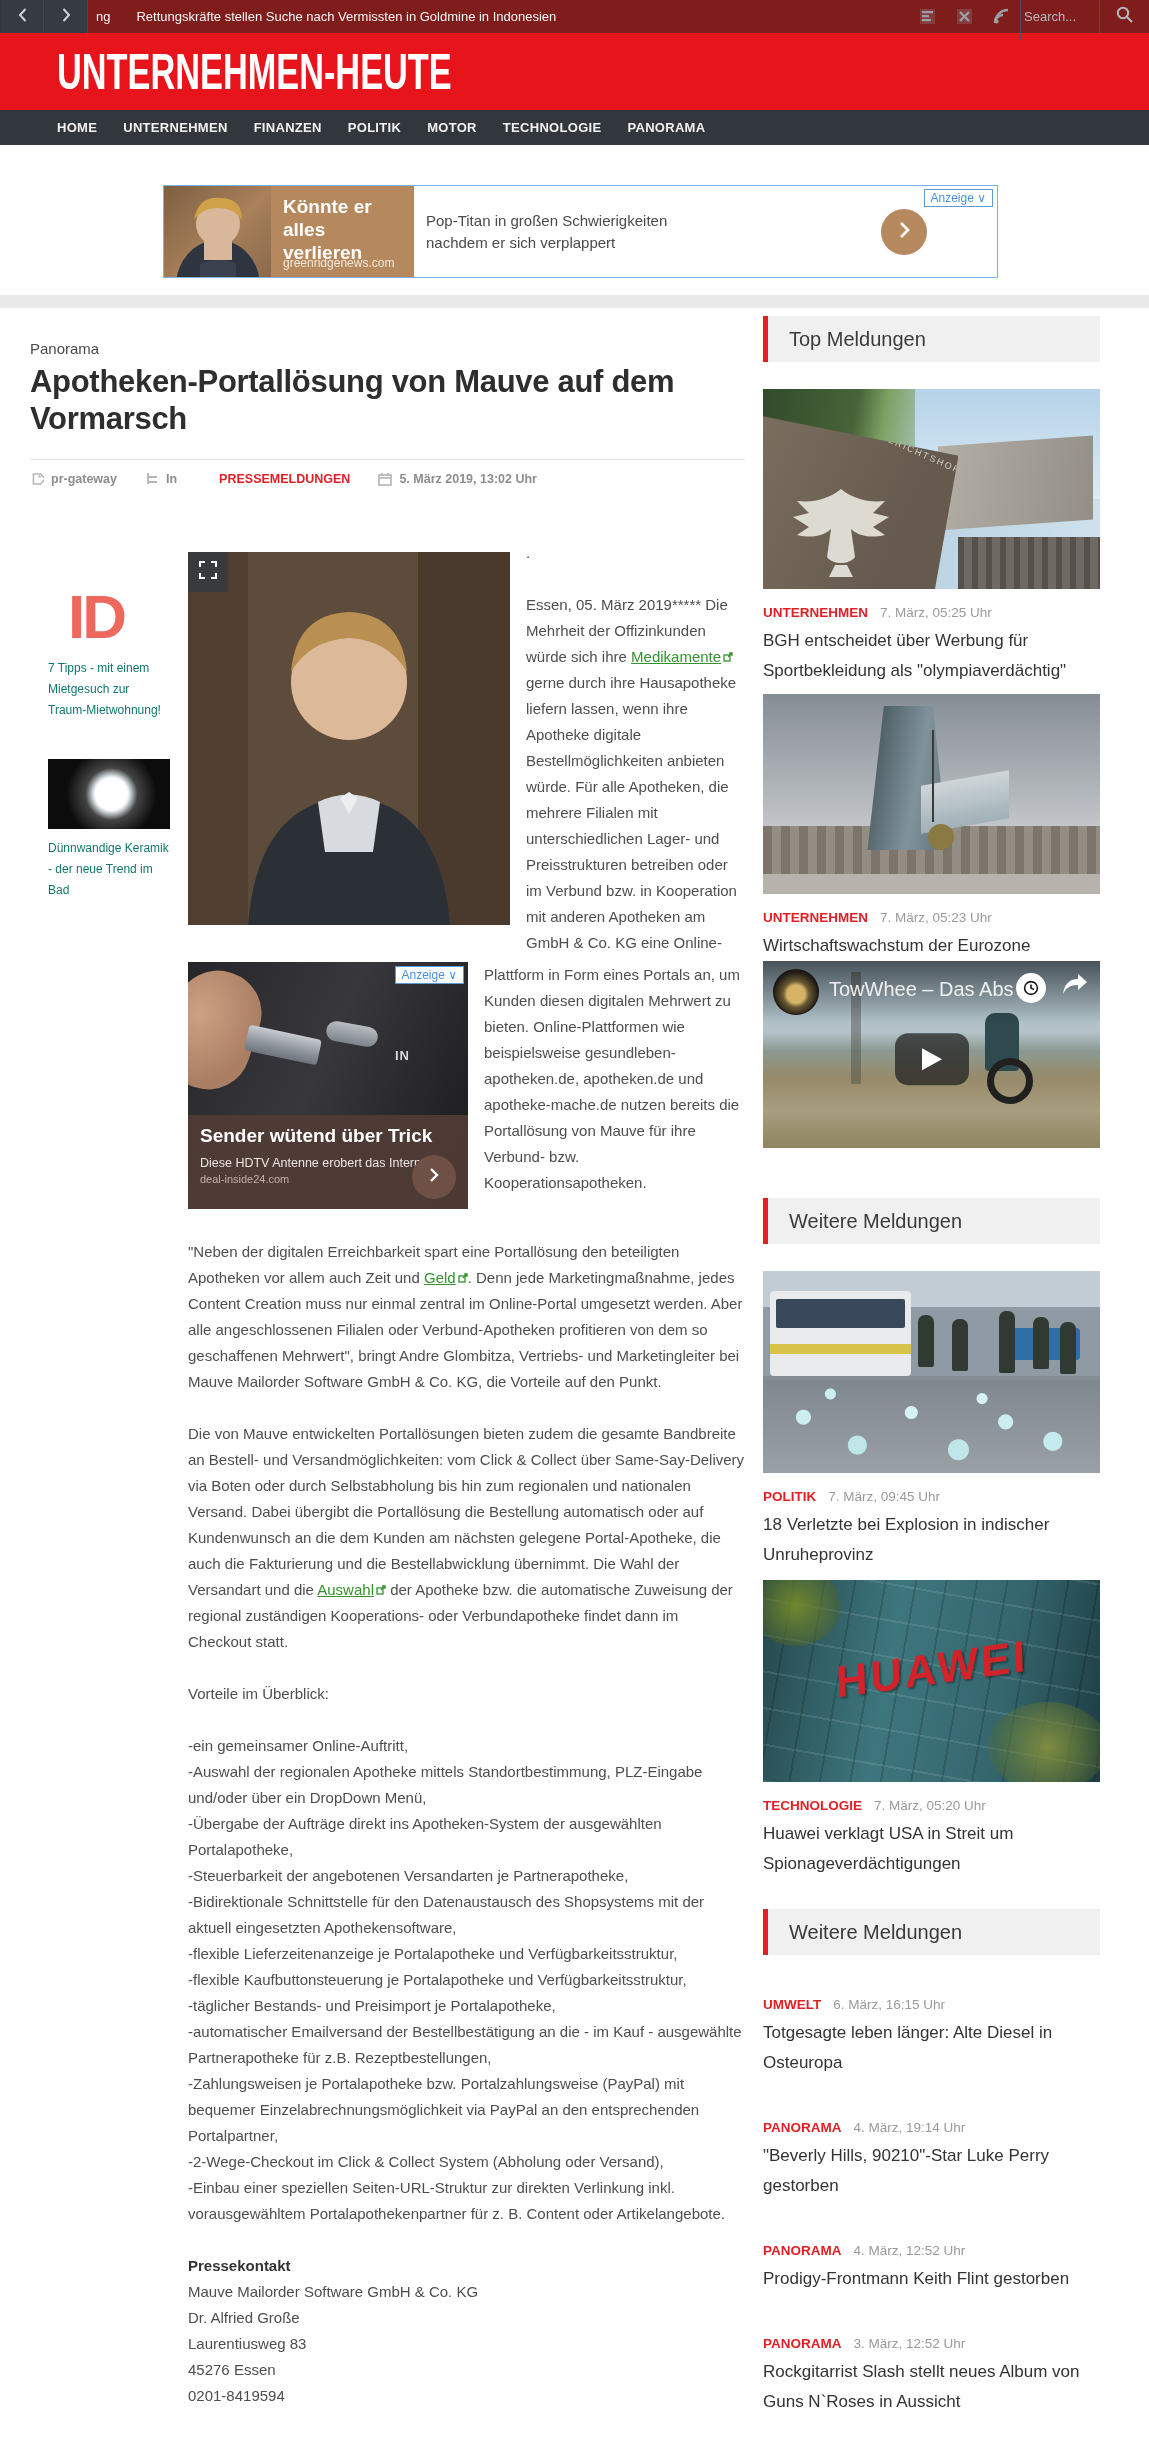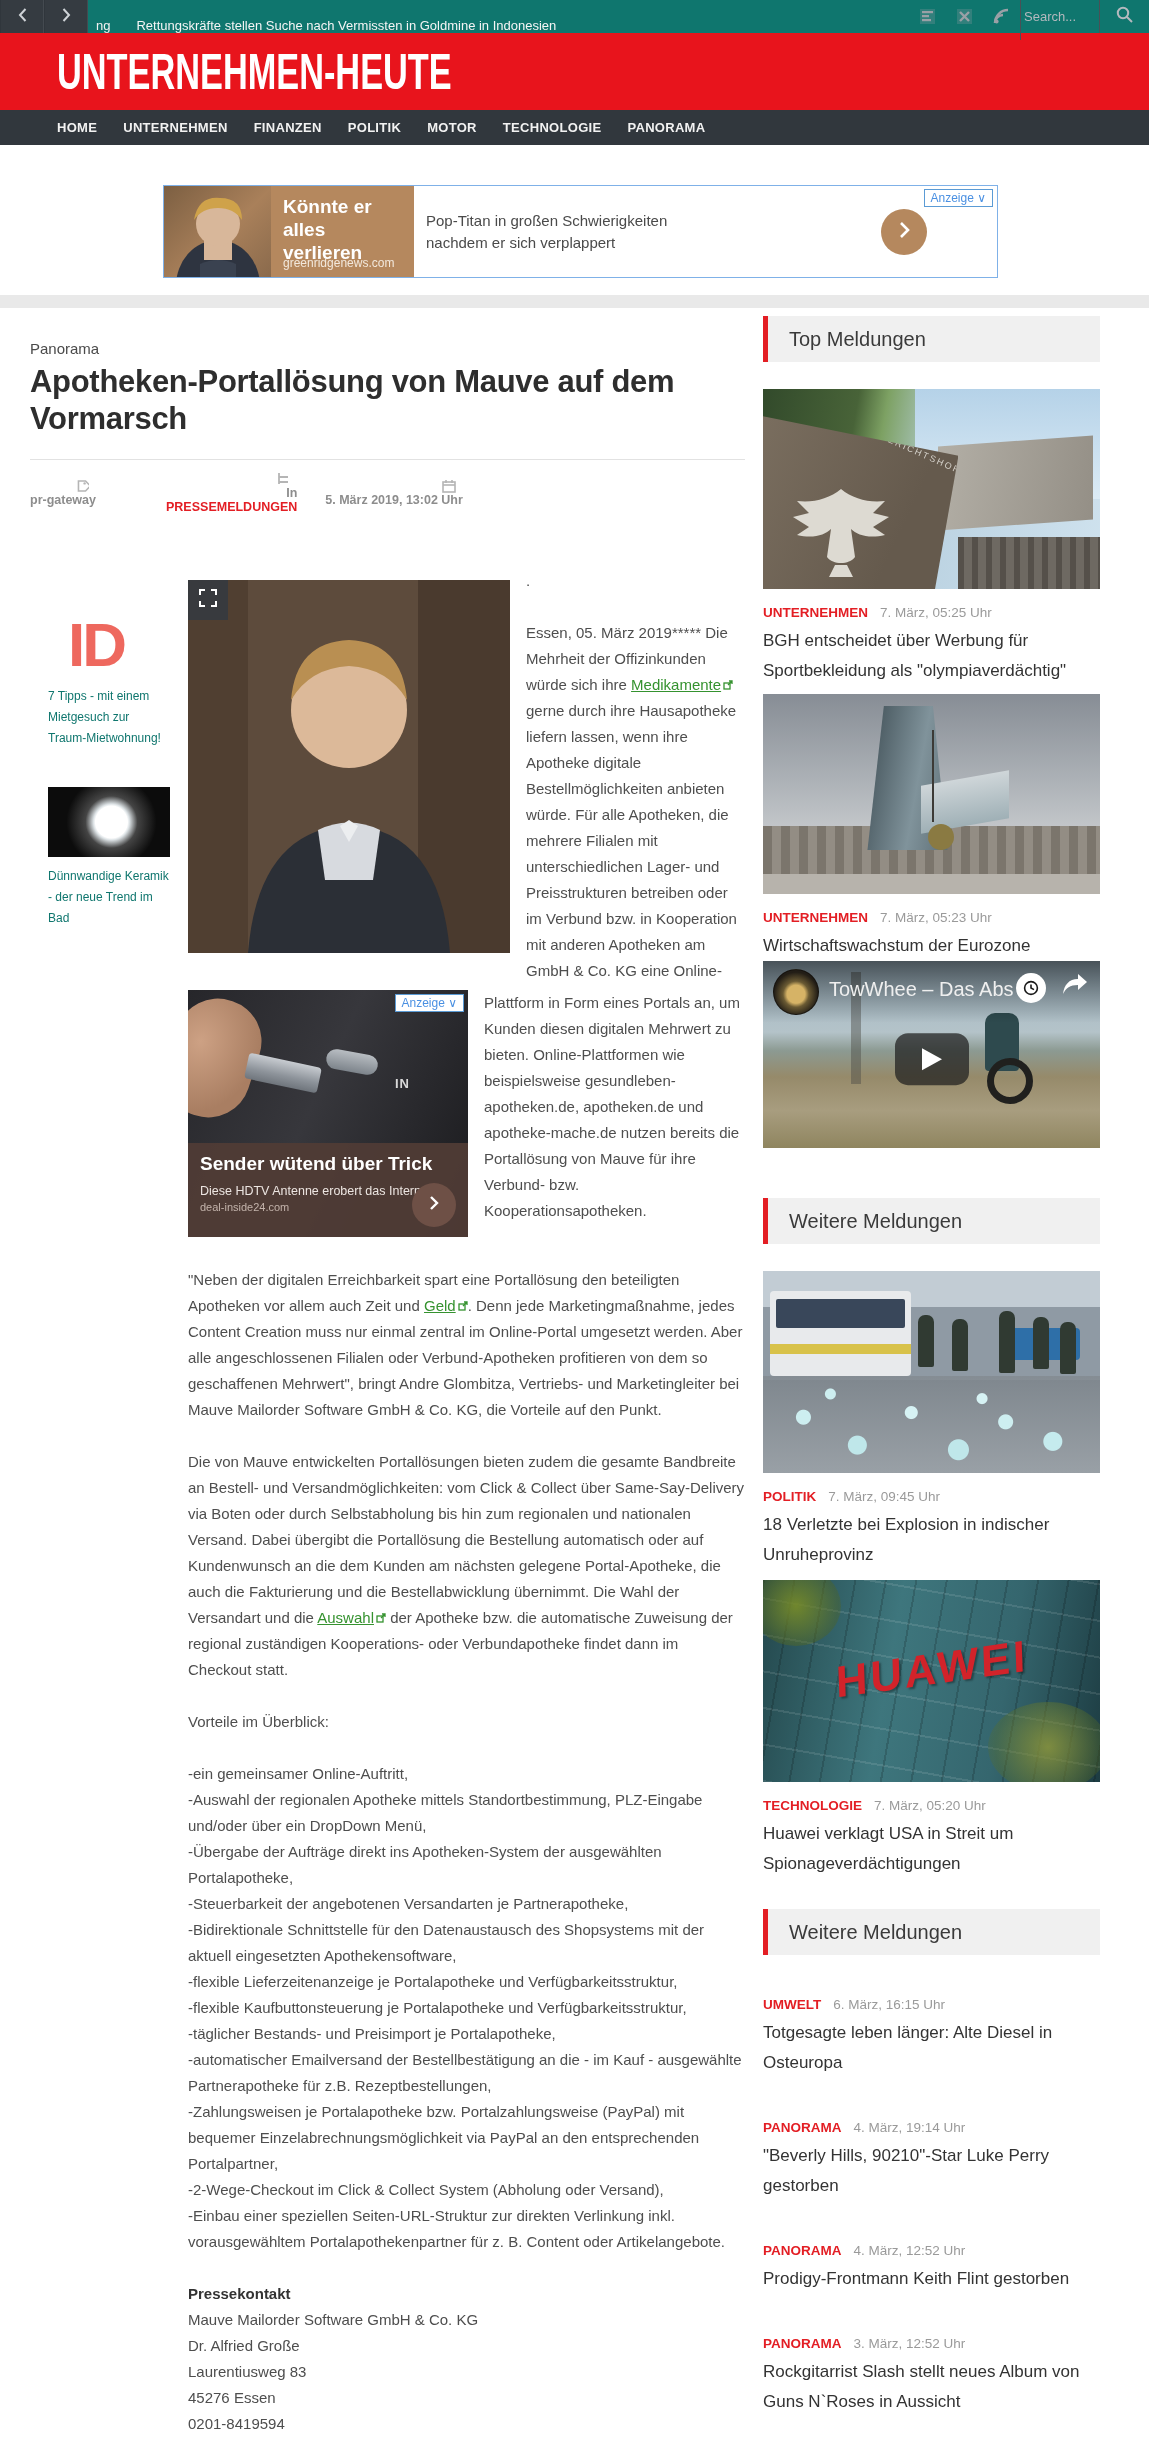--- a/index.html
+++ b/index.html
@@ -1,20 +1,20 @@
 <!DOCTYPE html>
 <html><head>
 <meta charset="utf-8">
 <style>
   * { box-sizing: border-box; margin: 0; padding: 0; }
   body { width: 1149px; font-family: "Liberation Sans", sans-serif; background: #fff; }
   .page { width: 1149px; min-height: 2461px; overflow: hidden; position: relative; }
 
   
-  .topbar { height: 33px; background: #0f766e; display: flex; align-items: flex-end; color: #fff; }
+  .topbar { height: 33px; background: #7f1d1d; display: flex; align-items: center; color: #fff; }
   .tk-btn { width: 44px; height: 33px; background: #353b41; border-right: 1px solid #444a50; border-left: 1px solid #30363c;
             display: flex; align-items: center; justify-content: center; color: #cfd3d7; cursor: pointer; }
   .ticker-prev { margin-left: 8px; font-size: 13px; color: #f0f0f0; }
   .ticker-text { margin-left: 26px; font-size: 13px; color: #f5f5f5; }
   .topbar-right { margin-left: auto; display: flex; align-items: center; height: 33px; }
   .tb-icon { color: #9aa0a6; margin: 0 10px; display: flex; align-items: center; cursor: pointer; }
   .search-box { height: 46px; border-left: 1px solid #4a5056; display: flex; align-items: center; padding: 0 3px; }
   .search-box input { background: transparent; border: none; outline: none; color: #c9ced2; font-size: 13px; width: 72px; font-family: "Liberation Sans", sans-serif; }
   .search-box input::placeholder { color: #b4b9be; }
   .mag-box { height: 33px; border-left: 1px solid #4a5056; display: flex; align-items: center; padding: 0 16px; color: #b4b9be; cursor: pointer; }
@@ -45,21 +45,21 @@
   
   .content { display: flex; padding-left: 30px; padding-right: 49px; }
   .art-main { width: 715px; flex: none; }
   aside { width: 337px; flex: none; margin-left: 18px; padding-top: 4px; }
 
   
   .art-category { margin-top: 32px; font-size: 15px; color: #4a4a4a; }
   h1.art-title { margin-top: 6px; font-size: 31px; line-height: 37px; font-weight: bold; color: #2e2e2e; letter-spacing: -.3px; }
   .divider { margin-top: 22px; border-top: 1px solid #e2e2e2; }
   .meta-row { margin-top: 12px; display: flex; align-items: center; font-size: 12.5px; font-weight: bold; color: #8d8d8d; }
-  .meta-item { display: flex; align-items: flex-end; margin-right: 28px; flex-direction: column; }
+  .meta-item { display: flex; align-items: flex-start; margin-right: 28px; }
   .meta-item .mi { color: #b5b5b5; margin-right: 7px; display: flex; }
   .meta-cat-red { color: #e31e24; margin-left: 4px; padding-left: 38px; }
 
   .body-flex { margin-top: 54px; display: flex; }
   .ad-rail { width: 158px; flex: none; padding: 48px 0 0 18px; }
   .id-logo { font-size: 62px; line-height: 58px; font-weight: 800; color: #ee685e; letter-spacing: -3px; margin-left: 20px; cursor: pointer; }
   .rail-text { margin-top: 12px; font-size: 12px; line-height: 21px; color: #0f766e; width: 122px; cursor: pointer; }
   .ceramic { margin-top: 38px; width: 122px; height: 70px; cursor: pointer;
              background: radial-gradient(circle at 52% 50%, #ffffff 0 16px, #dde3e6 18px, rgba(255,255,255,.25) 26px, #0c0c0c 45px), #060606; }
   .rail-text2 { margin-top: 9px; }

